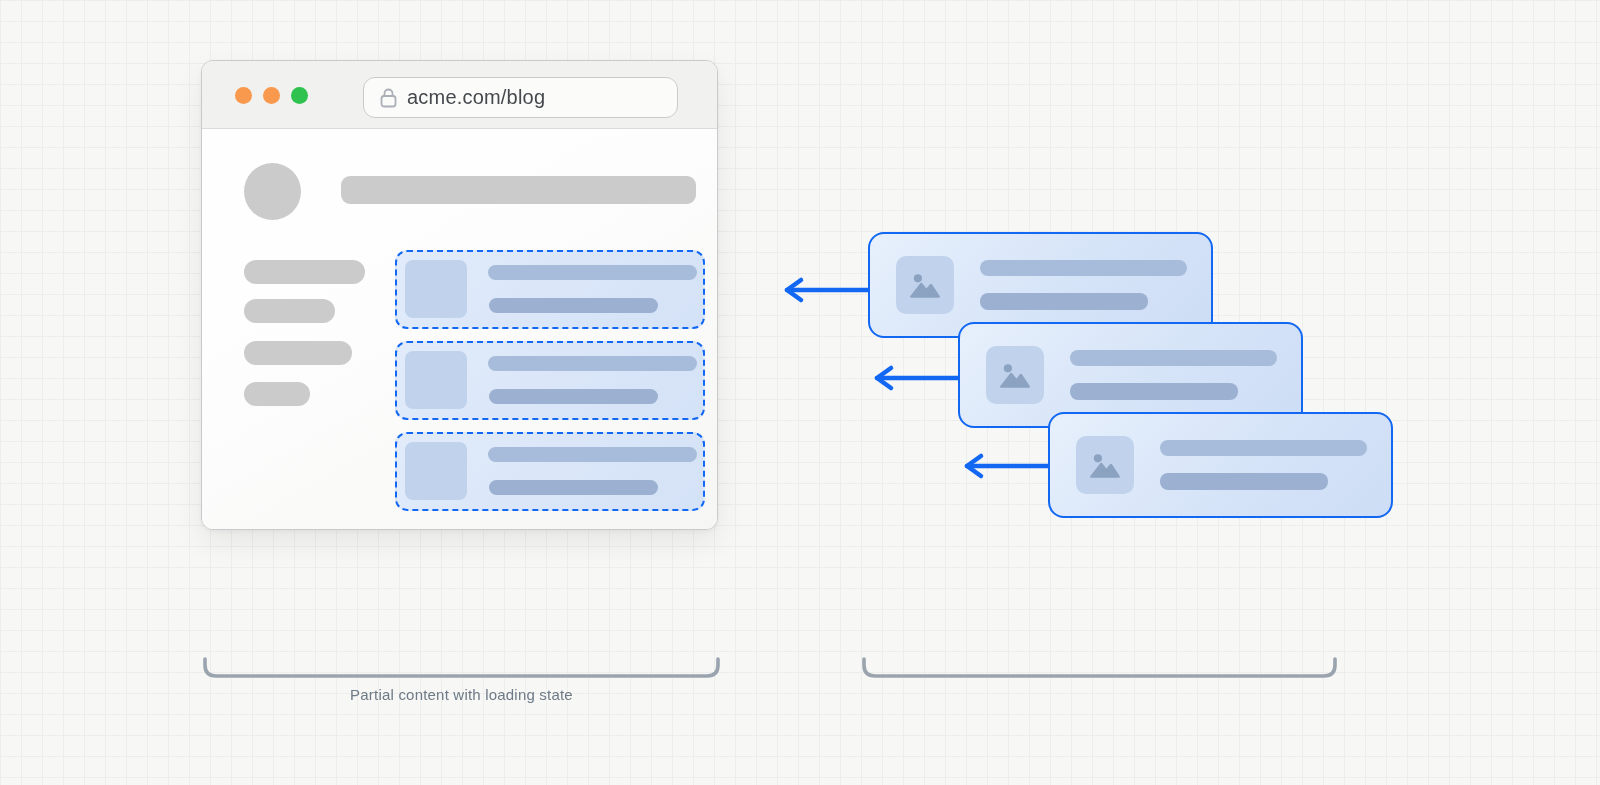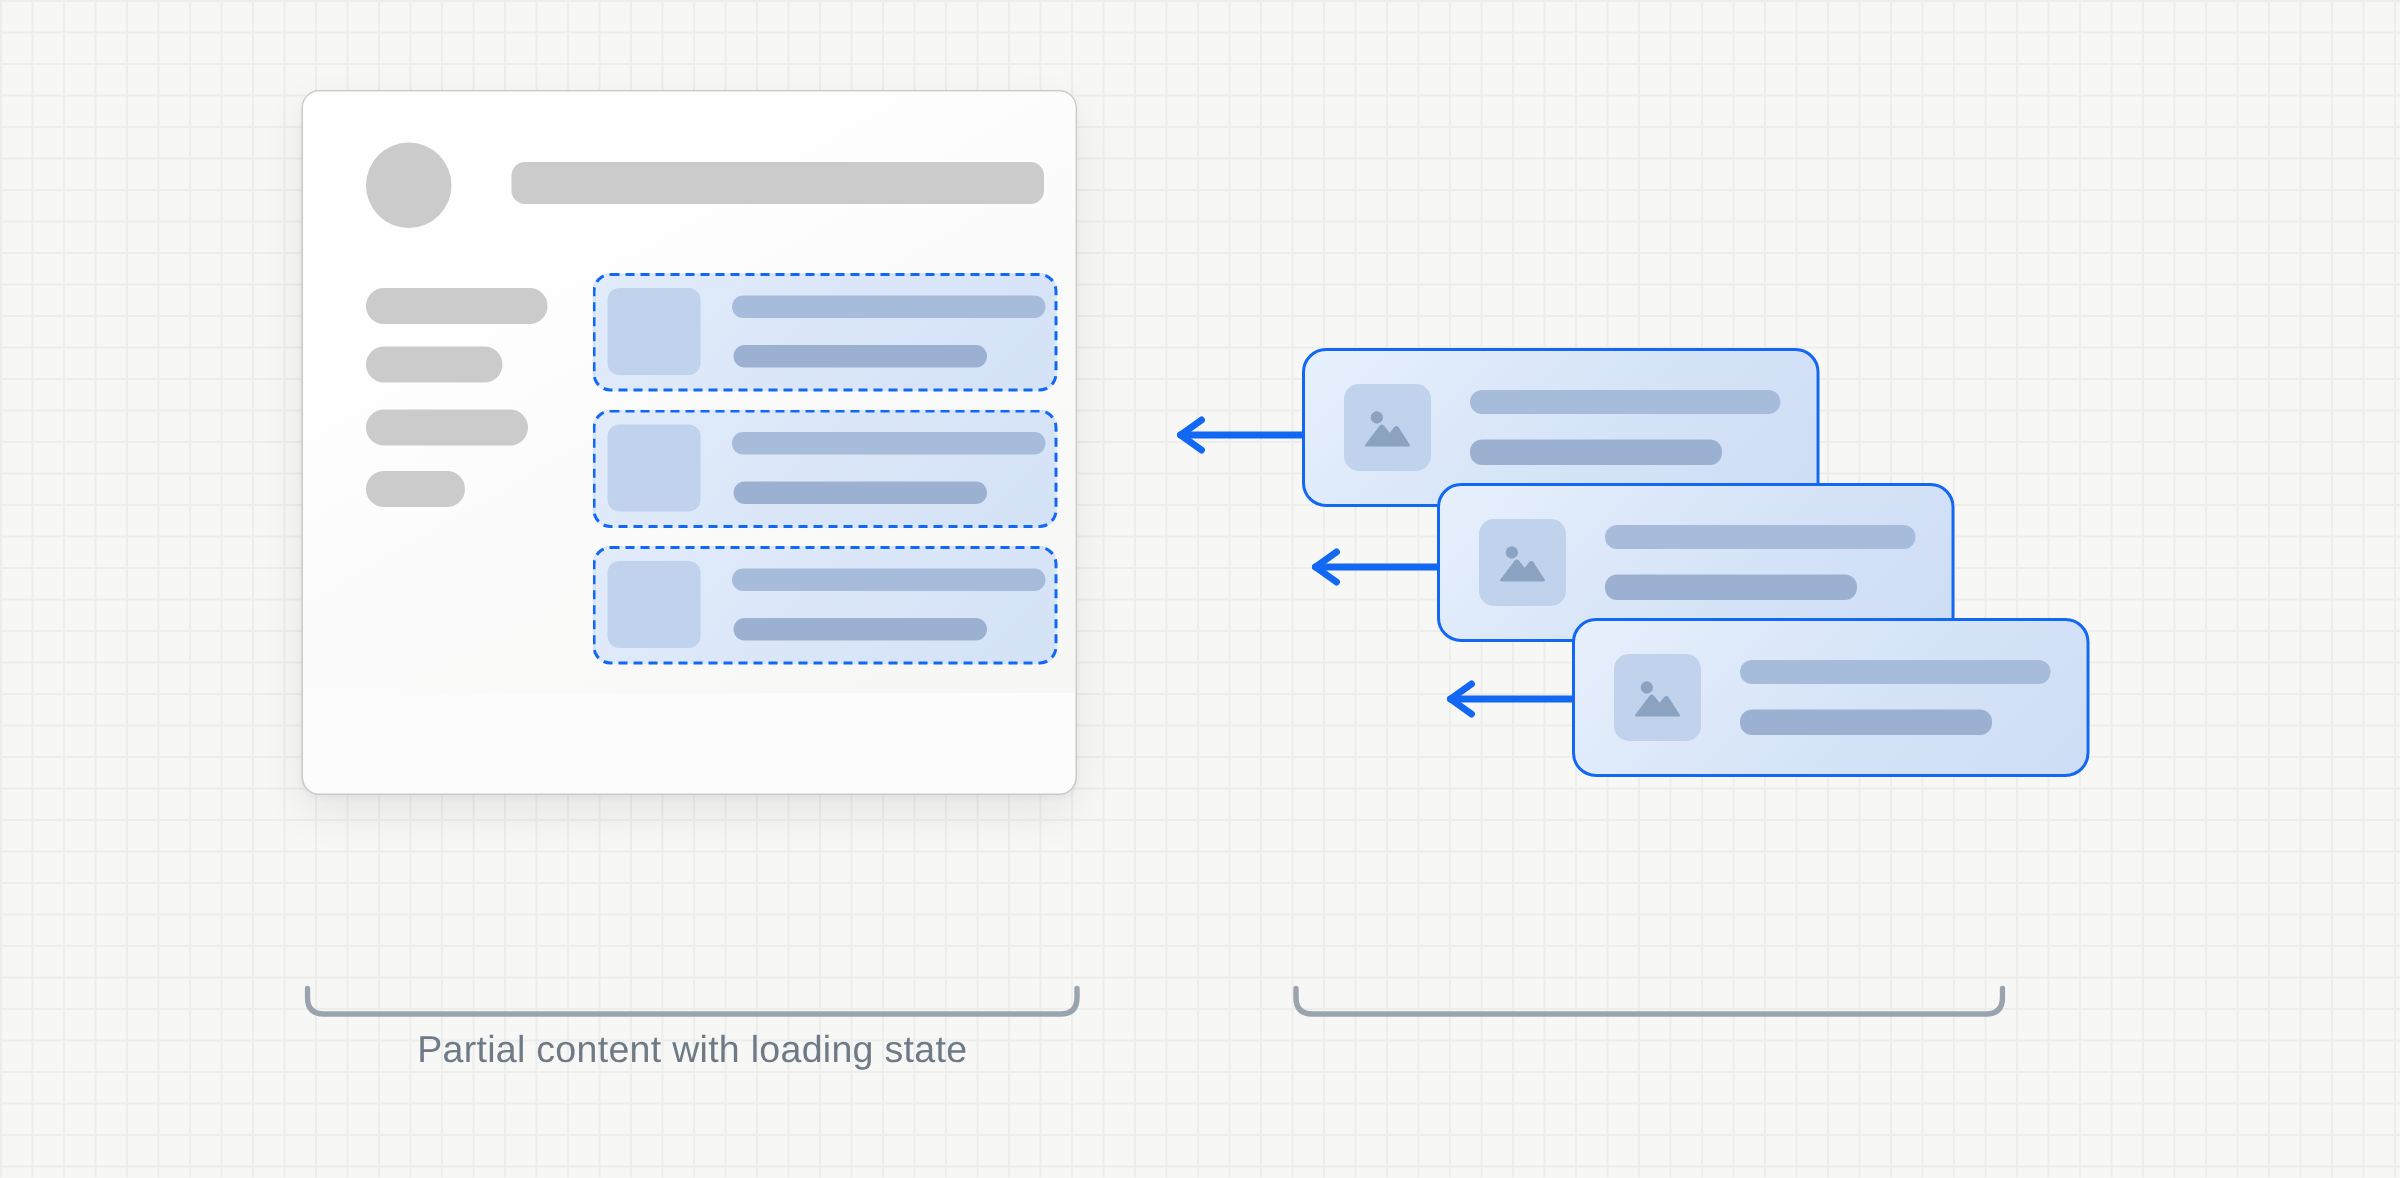--- a/index.html
+++ b/index.html
@@ -105,33 +105,49 @@
   .ar1{left:776px;top:275px;}
   .ar2{left:866px;top:363px;}
   .ar3{left:956px;top:451px;}
 
   
   .bracket{position:absolute;height:26px;color:var(--bracket-gray);}
   .bk-left{left:203px;top:655px;width:517px;}
   .bk-right{left:862px;top:655px;width:475px;}
   .caption{
     position:absolute;top:686px;text-align:center;
-    font-size:25px;color:var(--caption-gray);letter-spacing:.2px;
+    font-size:15px;color:var(--caption-gray);letter-spacing:.2px;
   }
   .cap-left{left:203px;width:517px;}
   .cap-right{left:862px;width:475px;}
 
   svg{display:block;}
 </style>
 </head>
 <body>
 
 <div class="stage">
 
   <div class="browser-window">
+    <div class="titlebar">
+      <div class="dots">
+        <span class="dot o" style="background: rgb(248, 153, 78);"></span>
+        <span class="dot o" style="background: rgb(248, 153, 78);"></span>
+        <span class="dot g" style="background: rgb(47, 194, 79);"></span>
+      </div>
+      <div class="url-bar">
+        <span>
+          <svg width="17" height="20" viewBox="0 0 17 20" fill="none" stroke="var(--lock-gray)" stroke-width="1.8">
+            <rect x="1.5" y="8" width="14" height="10.5" rx="2.5"></rect>
+            <path d="M4.5 8 V5.5 a4 4 0 0 1 8 0 V8"></path>
+          </svg>
+        </span>
+        <span class="url-text">acme.com/blog</span>
+      </div>
+    </div>
 
     <div class="content">
       <div class="avatar"></div>
       <div class="hdr-bar"></div>
 
       <div class="side-bar sb1"></div>
       <div class="side-bar sb2"></div>
       <div class="side-bar sb3"></div>
       <div class="side-bar sb4"></div>
 

